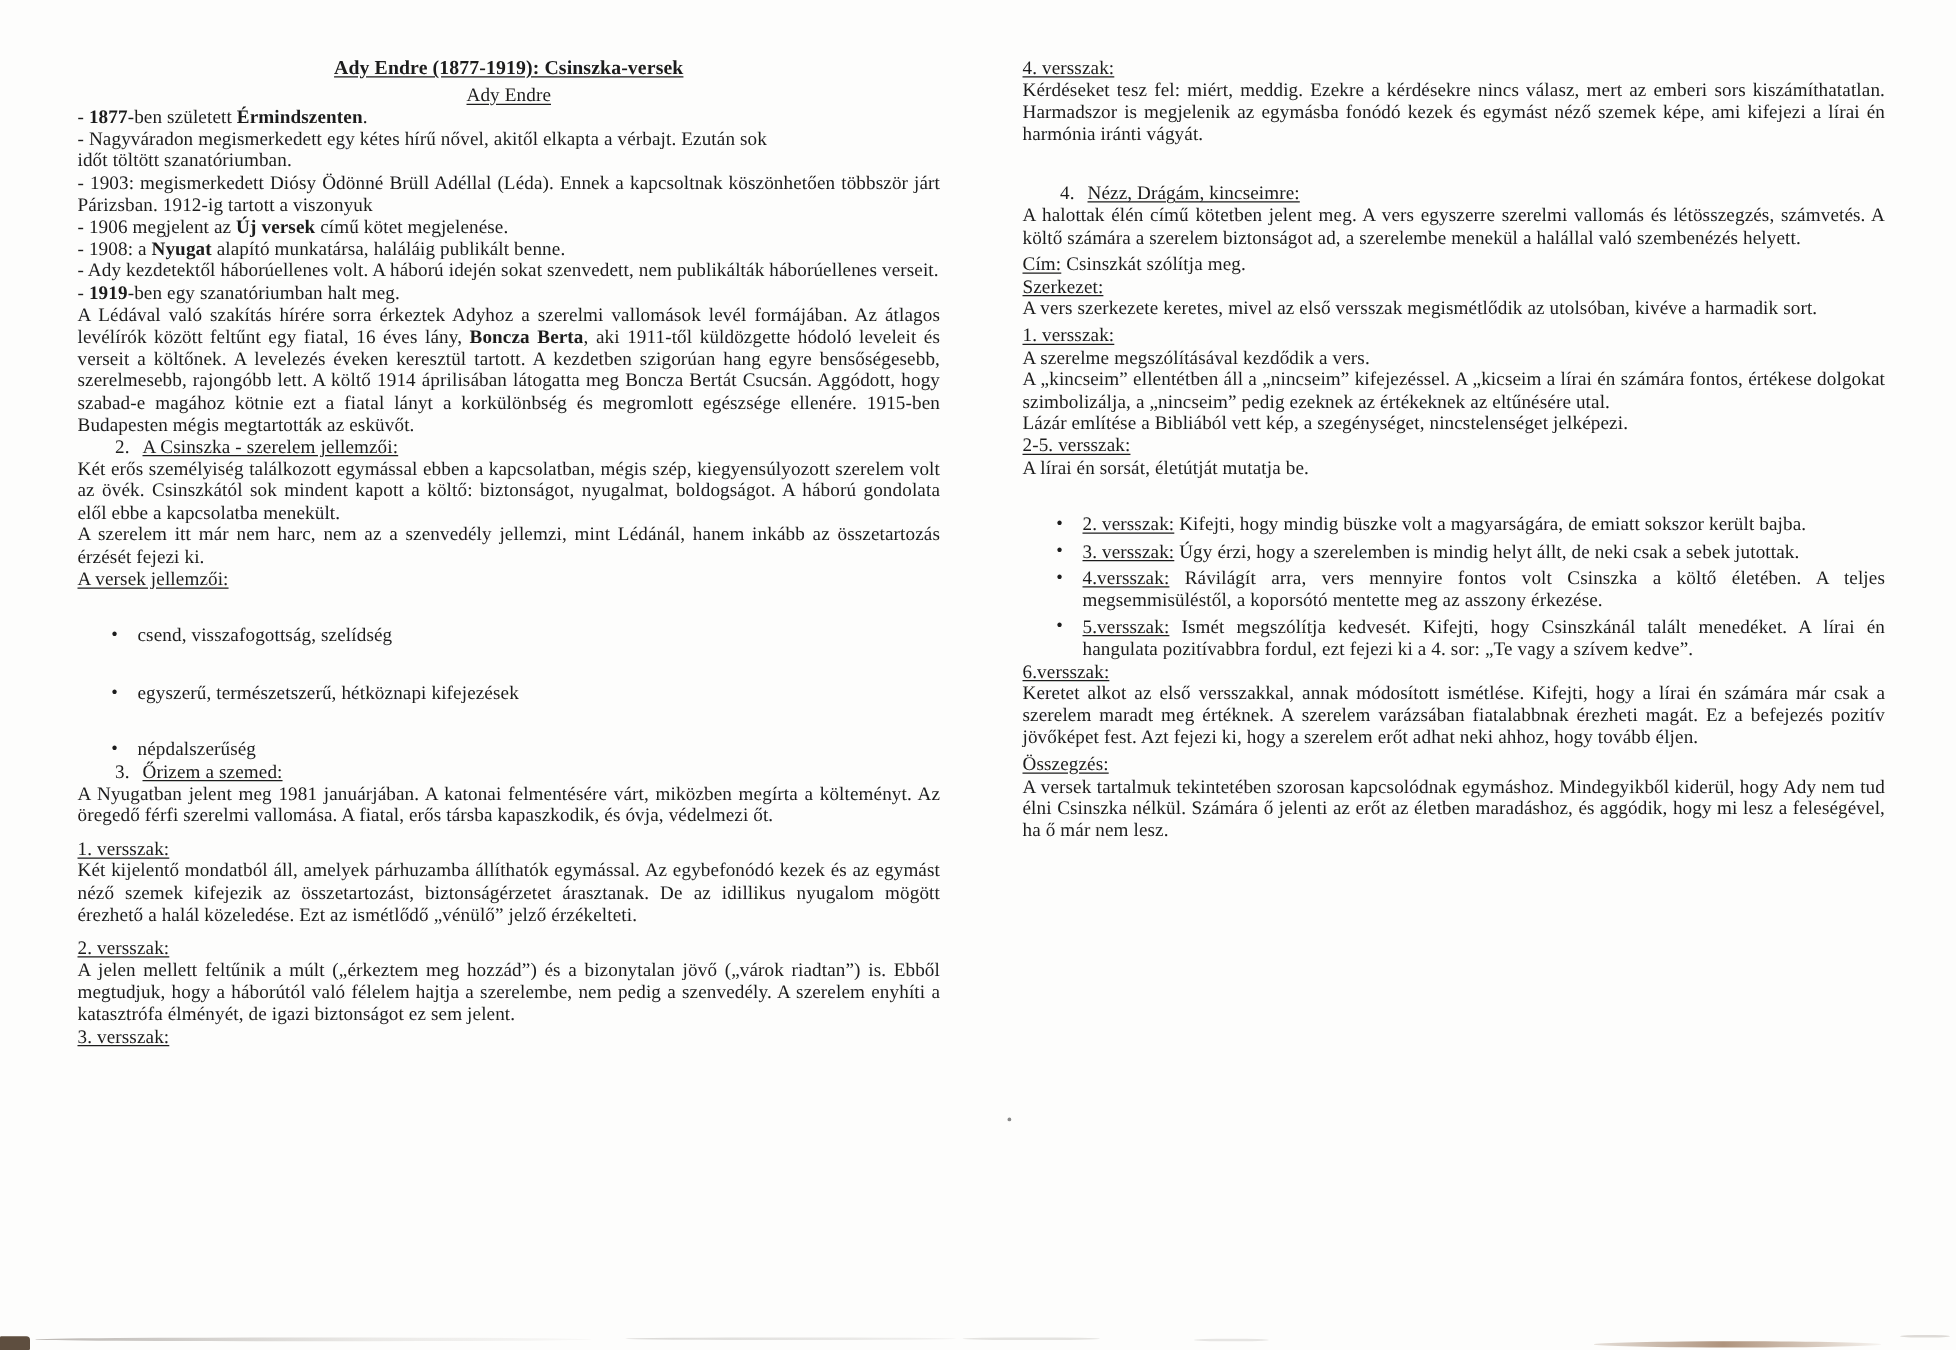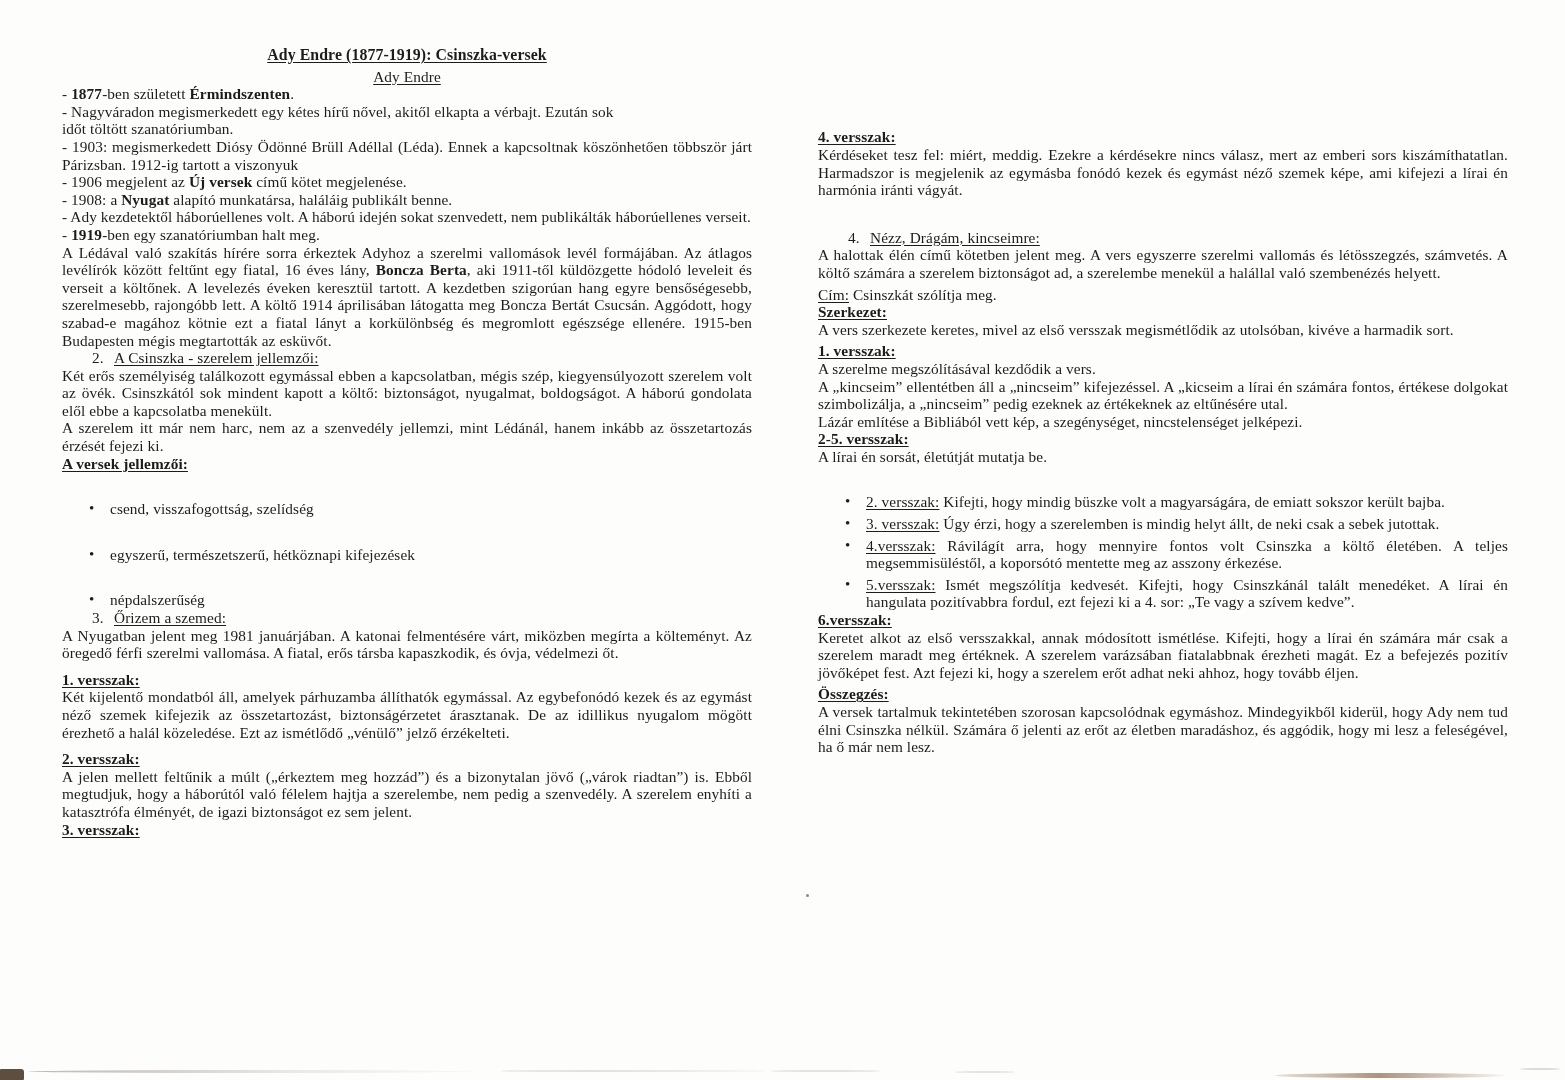--- a/index.html
+++ b/index.html
@@ -13,37 +13,36 @@
     width:1565px;height:1080px;
     background:#fdfdfc;
     overflow:hidden;
     color:#1c1c1c;
   }
   .columns{
     display:flex;
     gap:66px;
     padding:46px 88px 0 62px;
     box-sizing:border-box;
-    align-items:center;
   }
   .col{
     width:690px;
     flex:0 0 690px;
     font-size:15.3px;
     line-height:17.6px;
     letter-spacing:.1px;
   }
   .blk{margin:0;}
   
   .title{text-align:center;font-weight:bold;font-size:15.8px;}
   .subtitle{text-align:center;}
   .heading{padding-left:30px;}
   .heading .num{display:inline-block;min-width:22px;}
   .para{text-align:justify;}
-  .label{text-align:left;font-weight:bold;}
+  .label{text-align:left;}
   .bullet{
     position:relative;
     padding-left:48px;
     text-align:justify;
     margin-top:28px;
   }
   .bullet::before{
     content:"•";
     position:absolute;
     left:27px;top:0;
@@ -107,21 +106,21 @@
         <div class="blk label g-md"><span class="u">Szerkezet:</span></div>
         <div class="blk para"><span>A vers szerkezete keretes, mivel az első versszak megismétlődik az utolsóban, kivéve a harmadik sort.</span></div>
         <div class="blk label g-lg"><span class="u">1. versszak:</span></div>
         <div class="blk para"><span>A szerelme megszólításával kezdődik a vers.</span></div>
         <div class="blk para"><span>A „kincseim” ellentétben áll a „nincseim” kifejezéssel. A „kicseim a lírai én számára fontos, értékese dolgokat szimbolizálja, a „nincseim” pedig ezeknek az értékeknek az eltűnésére utal.</span></div>
         <div class="blk para"><span>Lázár említése a Bibliából vett kép, a szegénységet, nincstelenséget jelképezi.</span></div>
         <div class="blk label g-md"><span class="u">2-5. versszak:</span></div>
         <div class="blk para"><span>A lírai én sorsát, életútját mutatja be.</span></div>
         <div class="blk bullet g-md"><span class="u">2. versszak:</span><span> Kifejti, hogy mindig büszke volt a magyarságára, de emiatt sokszor került bajba.</span></div>
         <div class="blk bullet g-lg"><span class="u">3. versszak:</span><span> Úgy érzi, hogy a szerelemben is mindig helyt állt, de neki csak a sebek jutottak.</span></div>
-        <div class="blk bullet g-lg"><span class="u">4.versszak:</span><span> Rávilágít arra, hogy mennyire fontos volt Csinszka a költő életében. A teljes megsemmisüléstől, a koporsótó mentette meg az asszony érkezése.</span></div>
+        <div class="blk bullet g-lg"><span class="u">4.versszak:</span><span> Rávilágít arra, vers mennyire fontos volt Csinszka a költő életében. A teljes megsemmisüléstől, a koporsótó mentette meg az asszony érkezése.</span></div>
         <div class="blk bullet g-lg"><span class="u">5.versszak:</span><span> Ismét megszólítja kedvesét. Kifejti, hogy Csinszkánál talált menedéket. A lírai én hangulata pozitívabbra fordul, ezt fejezi ki a 4. sor: „Te vagy a szívem kedve”.</span></div>
         <div class="blk label g-md"><span class="u">6.versszak:</span></div>
         <div class="blk para"><span>Keretet alkot az első versszakkal, annak módosított ismétlése. Kifejti, hogy a lírai én számára már csak a szerelem maradt meg értéknek. A szerelem varázsában fiatalabbnak érezheti magát. Ez a befejezés pozitív jövőképet fest. Azt fejezi ki, hogy a szerelem erőt adhat neki ahhoz, hogy tovább éljen.</span></div>
         <div class="blk label g-lg"><span class="u">Összegzés:</span></div>
         <div class="blk para"><span>A versek tartalmuk tekintetében szorosan kapcsolódnak egymáshoz. Mindegyikből kiderül, hogy Ady nem tud élni Csinszka nélkül. Számára ő jelenti az erőt az életben maradáshoz, és aggódik, hogy mi lesz a feleségével, ha ő már nem lesz.</span></div>
       </div>
   </div>
   <div>
     <div class="artifact smudge-corner"></div>
     <div class="artifact streak-1"></div>

